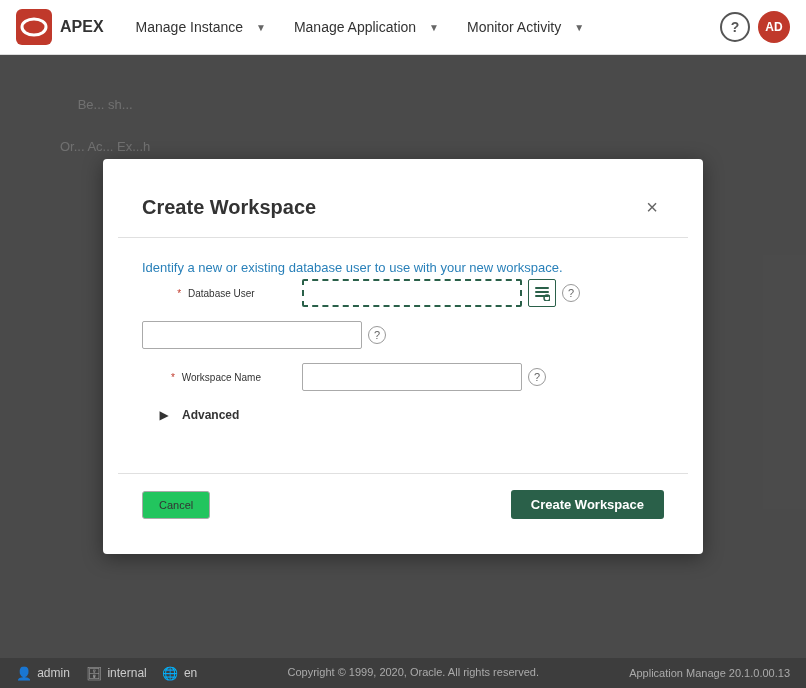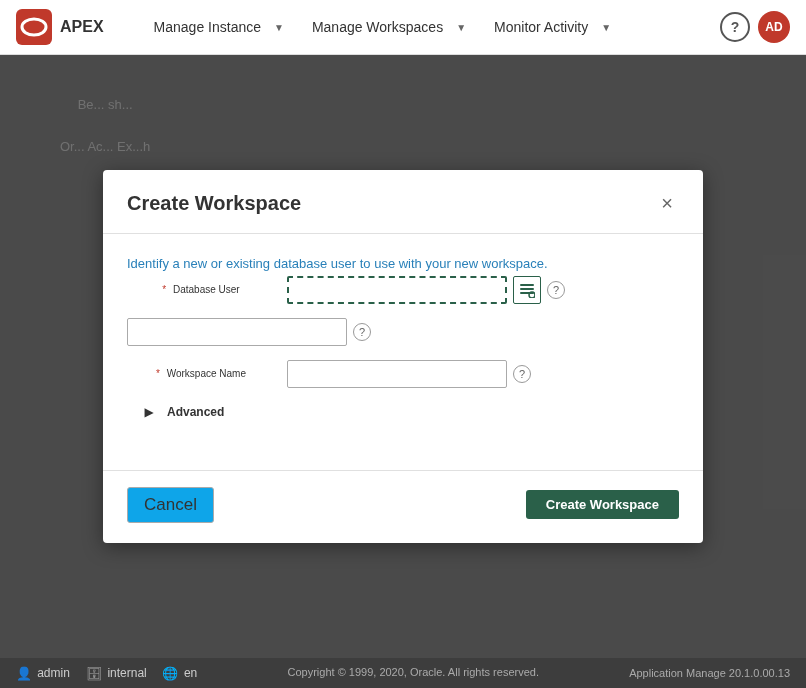--- a/index.html
+++ b/index.html
@@ -21,21 +21,21 @@
       align-items: center;
       padding: 0 16px;
       border-bottom: 1px solid #ddd;
       position: relative;
       z-index: 1;
     }
     .navbar-logo {
       display: flex;
       align-items: center;
       gap: 8px;
-      margin-right: 38px;
+      margin-right: 20px;
     }
     .apex-logo {
       width: 36px;
       height: 36px;
     }
     .navbar-brand {
       font-weight: bold;
       font-size: 16px;
       color: #333;
     }
@@ -121,21 +121,21 @@
       align-items: center;
       justify-content: center;
       z-index: 10;
     }
 
     
     .modal {
       background: #fff;
       border-radius: 4px;
       width: 600px;
-      padding: 0;
+      padding: 15px;
       box-shadow: 0 4px 20px rgba(0,0,0,0.4);
       position: relative;
     }
     .modal-header {
       padding: 20px 24px 16px;
       border-bottom: 1px solid #e0e0e0;
       display: flex;
       align-items: center;
       justify-content: space-between;
     }
@@ -257,24 +257,24 @@
     .modal-footer {
       padding: 16px 24px 20px;
       display: flex;
       align-items: center;
       justify-content: space-between;
       border-top: 1px solid #e0e0e0;
       margin-top: 20px;
     }
     .btn-cancel {
       padding: 7px 16px;
-      background: #0ea5e9;
+      background: #22c55e;
       border: 1px solid #aaa;
       border-radius: 3px;
-      font-size: 17px;
+      font-size: 11px;
       cursor: pointer;
       color: #333;
     }
     .btn-primary {
       padding: 7px 20px;
       background: #2a6049;
       border: none;
       border-radius: 3px;
       font-size: 13px;
       color: #fff;
@@ -333,21 +333,21 @@
       <ellipse cx="18" cy="18" rx="12" ry="8" fill="none" stroke="#fff" stroke-width="3"></ellipse>
     </svg>
     <span class="navbar-brand">APEX</span>
   </div>
   <div class="navbar-nav">
     <div class="nav-item">
       <span>Manage Instance</span>
       <span class="nav-chevron">▼</span>
     </div>
     <div class="nav-item">
-      <span>Manage Workspaces</span>
+      <span>Manage Application</span>
       <span class="nav-chevron">▼</span>
     </div>
     <div class="nav-item">
       <span>Monitor Activity</span>
       <span class="nav-chevron">▼</span>
     </div>
   </div>
   <div class="navbar-right">
     <div class="help-btn">
       <span>?</span>

